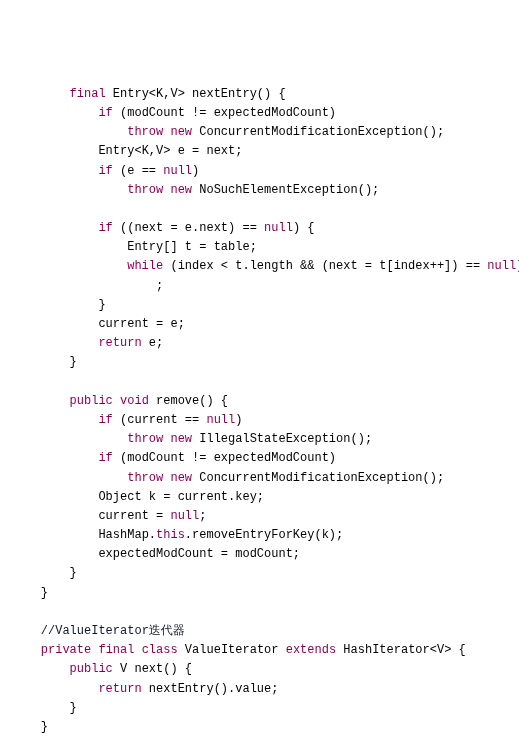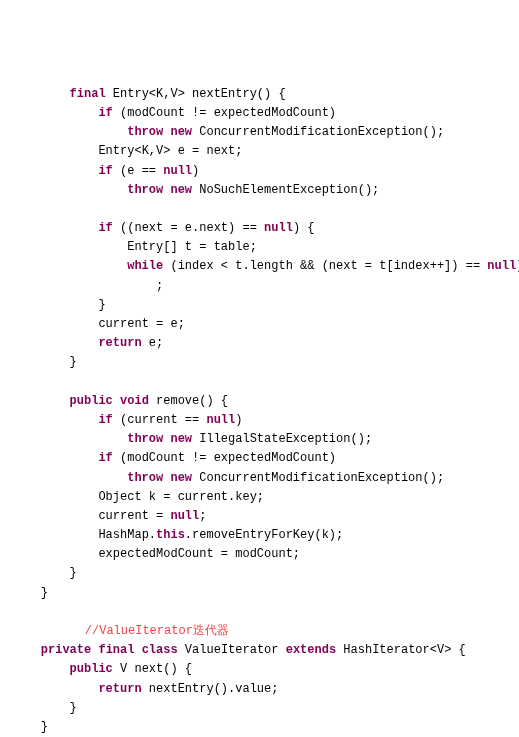--- a/index.html
+++ b/index.html
@@ -5,22 +5,22 @@
   body {
     margin: 0;
     padding: 8px 12px;
     font-family: Consolas, 'Courier New', monospace;
     font-size: 12px;
     line-height: 1.6;
     background: #ffffff;
     color: #000000;
     white-space: pre;
   }
-  .k { color: #7f0055; font-weight: bold; }
-  .c { color: #ef4444; margin-left: 44px; }
+  .k { color: #7f0055; font-weight: normal; }
+  .c { color: #0f172a; }
   .line { display: block; }
 </style>
 </head>
 <body>
 
 
 
 <div id="code-container"><span class="line">        <span class="k">final</span><span> Entry&lt;K,V&gt; nextEntry() {</span></span><span class="line">            <span class="k">if</span><span> (modCount != expectedModCount)</span></span><span class="line">                <span class="k">throw</span><span> </span><span class="k">new</span><span> ConcurrentModificationException();</span></span><span class="line">            <span>Entry&lt;K,V&gt; e = next;</span></span><span class="line">            <span class="k">if</span><span> (e == </span><span class="k">null</span><span>)</span></span><span class="line">                <span class="k">throw</span><span> </span><span class="k">new</span><span> NoSuchElementException();</span></span><span class="line">&nbsp;</span><span class="line">            <span class="k">if</span><span> ((next = e.next) == </span><span class="k">null</span><span>) {</span></span><span class="line">                <span>Entry[] t = table;</span></span><span class="line">                <span class="k">while</span><span> (index &lt; t.length &amp;&amp; (next = t[index++]) == </span><span class="k">null</span><span>)</span></span><span class="line">                    <span>;</span></span><span class="line">            <span>}</span></span><span class="line">            <span>current = e;</span></span><span class="line">            <span class="k">return</span><span> e;</span></span><span class="line">        <span>}</span></span><span class="line">&nbsp;</span><span class="line">        <span class="k">public</span><span> </span><span class="k">void</span><span> remove() {</span></span><span class="line">            <span class="k">if</span><span> (current == </span><span class="k">null</span><span>)</span></span><span class="line">                <span class="k">throw</span><span> </span><span class="k">new</span><span> IllegalStateException();</span></span><span class="line">            <span class="k">if</span><span> (modCount != expectedModCount)</span></span><span class="line">                <span class="k">throw</span><span> </span><span class="k">new</span><span> ConcurrentModificationException();</span></span><span class="line">            <span>Object k = current.key;</span></span><span class="line">            <span>current = </span><span class="k">null</span><span>;</span></span><span class="line">            <span>HashMap.</span><span class="k">this</span><span>.removeEntryForKey(k);</span></span><span class="line">            <span>expectedModCount = modCount;</span></span><span class="line">        <span>}</span></span><span class="line">    <span>}</span></span><span class="line">&nbsp;</span><span class="line">    <span class="c">//ValueIterator迭代器</span></span><span class="line">    <span class="k">private</span><span> </span><span class="k">final</span><span> </span><span class="k">class</span><span> ValueIterator </span><span class="k">extends</span><span> HashIterator&lt;V&gt; {</span></span><span class="line">        <span class="k">public</span><span> V next() {</span></span><span class="line">            <span class="k">return</span><span> nextEntry().value;</span></span><span class="line">        <span>}</span></span><span class="line">    <span>}</span></span></div>
 
 

